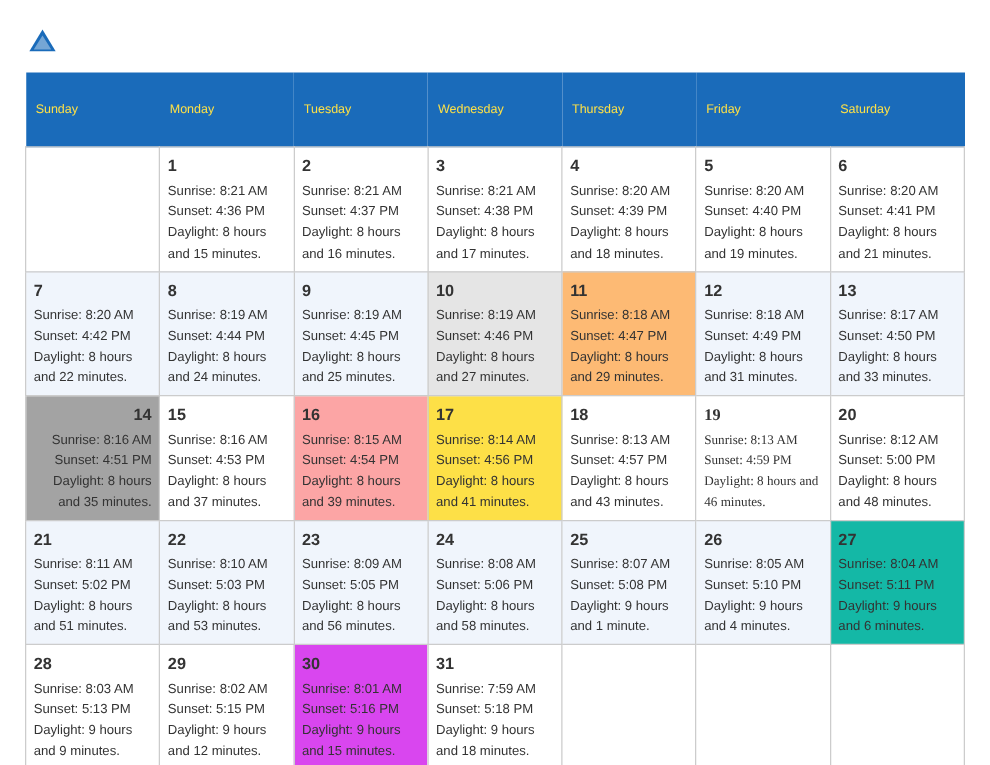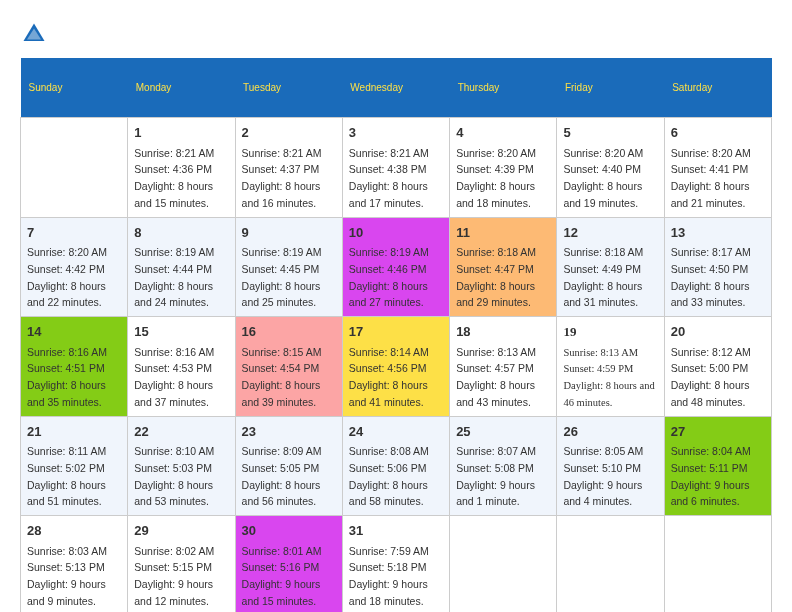--- a/index.html
+++ b/index.html
@@ -143,31 +143,31 @@
         <td style="background-color: rgb(255, 255, 255);"><span class="day-number">6</span>
         <span class="day-info">Sunrise: 8:20 AM<br>Sunset: 4:41 PM<br>Daylight: 8 hours and 21 minutes.</span></td>
       </tr>
       <tr>
         <td style="background-color: rgb(240, 245, 252);"><span class="day-number">7</span>
         <span class="day-info">Sunrise: 8:20 AM<br>Sunset: 4:42 PM<br>Daylight: 8 hours and 22 minutes.</span></td>
         <td style="background-color: rgb(240, 245, 252);"><span class="day-number">8</span>
         <span class="day-info">Sunrise: 8:19 AM<br>Sunset: 4:44 PM<br>Daylight: 8 hours and 24 minutes.</span></td>
         <td style="background-color: rgb(240, 245, 252);"><span class="day-number">9</span>
         <span class="day-info">Sunrise: 8:19 AM<br>Sunset: 4:45 PM<br>Daylight: 8 hours and 25 minutes.</span></td>
-        <td style="background-color: #d946ef; margin-left: 10px;"><span class="day-number">10</span>
+        <td style="background-color: #e5e5e5; margin-left: 10px;"><span class="day-number">10</span>
         <span class="day-info">Sunrise: 8:19 AM<br>Sunset: 4:46 PM<br>Daylight: 8 hours and 27 minutes.</span></td>
         <td style="background-color: #fdba74;"><span class="day-number">11</span>
         <span class="day-info">Sunrise: 8:18 AM<br>Sunset: 4:47 PM<br>Daylight: 8 hours and 29 minutes.</span></td>
         <td style="background-color: rgb(240, 245, 252);"><span class="day-number">12</span>
         <span class="day-info">Sunrise: 8:18 AM<br>Sunset: 4:49 PM<br>Daylight: 8 hours and 31 minutes.</span></td>
         <td style="background-color: rgb(240, 245, 252);"><span class="day-number">13</span>
         <span class="day-info">Sunrise: 8:17 AM<br>Sunset: 4:50 PM<br>Daylight: 8 hours and 33 minutes.</span></td>
       </tr>
       <tr>
-        <td style="background-color: #84cc16;"><span class="day-number">14</span>
+        <td style="background-color: #a3a3a3; text-align: right;"><span class="day-number">14</span>
         <span class="day-info">Sunrise: 8:16 AM<br>Sunset: 4:51 PM<br>Daylight: 8 hours and 35 minutes.</span></td>
         <td style="background-color: rgb(255, 255, 255);"><span class="day-number">15</span>
         <span class="day-info">Sunrise: 8:16 AM<br>Sunset: 4:53 PM<br>Daylight: 8 hours and 37 minutes.</span></td>
         <td style="background-color: #fca5a5;"><span class="day-number">16</span>
         <span class="day-info">Sunrise: 8:15 AM<br>Sunset: 4:54 PM<br>Daylight: 8 hours and 39 minutes.</span></td>
         <td style="background-color: #fde047;"><span class="day-number">17</span>
         <span class="day-info">Sunrise: 8:14 AM<br>Sunset: 4:56 PM<br>Daylight: 8 hours and 41 minutes.</span></td>
         <td style="background-color: rgb(255, 255, 255);"><span class="day-number">18</span>
         <span class="day-info">Sunrise: 8:13 AM<br>Sunset: 4:57 PM<br>Daylight: 8 hours and 43 minutes.</span></td>
         <td style="background-color: rgb(255, 255, 255); font-family: Liberation Serif, serif;"><span class="day-number">19</span>
@@ -181,21 +181,21 @@
         <td style="background-color: rgb(240, 245, 252);"><span class="day-number">22</span>
         <span class="day-info">Sunrise: 8:10 AM<br>Sunset: 5:03 PM<br>Daylight: 8 hours and 53 minutes.</span></td>
         <td style="background-color: rgb(240, 245, 252); margin-left: 40px;"><span class="day-number">23</span>
         <span class="day-info">Sunrise: 8:09 AM<br>Sunset: 5:05 PM<br>Daylight: 8 hours and 56 minutes.</span></td>
         <td style="background-color: rgb(240, 245, 252);"><span class="day-number">24</span>
         <span class="day-info">Sunrise: 8:08 AM<br>Sunset: 5:06 PM<br>Daylight: 8 hours and 58 minutes.</span></td>
         <td style="background-color: rgb(240, 245, 252);"><span class="day-number">25</span>
         <span class="day-info">Sunrise: 8:07 AM<br>Sunset: 5:08 PM<br>Daylight: 9 hours and 1 minute.</span></td>
         <td style="background-color: rgb(240, 245, 252);"><span class="day-number">26</span>
         <span class="day-info">Sunrise: 8:05 AM<br>Sunset: 5:10 PM<br>Daylight: 9 hours and 4 minutes.</span></td>
-        <td style="background-color: #84cc16;"><span class="day-number">27</span>
+        <td style="background-color: #14b8a6;"><span class="day-number">27</span>
         <span class="day-info">Sunrise: 8:04 AM<br>Sunset: 5:11 PM<br>Daylight: 9 hours and 6 minutes.</span></td>
       </tr>
       <tr>
         <td style="background-color: rgb(255, 255, 255);"><span class="day-number">28</span>
         <span class="day-info">Sunrise: 8:03 AM<br>Sunset: 5:13 PM<br>Daylight: 9 hours and 9 minutes.</span></td>
         <td style="background-color: rgb(255, 255, 255);"><span class="day-number">29</span>
         <span class="day-info">Sunrise: 8:02 AM<br>Sunset: 5:15 PM<br>Daylight: 9 hours and 12 minutes.</span></td>
         <td style="background-color: #d946ef;"><span class="day-number">30</span>
         <span class="day-info">Sunrise: 8:01 AM<br>Sunset: 5:16 PM<br>Daylight: 9 hours and 15 minutes.</span></td>
         <td style="background-color: rgb(255, 255, 255);"><span class="day-number">31</span>

